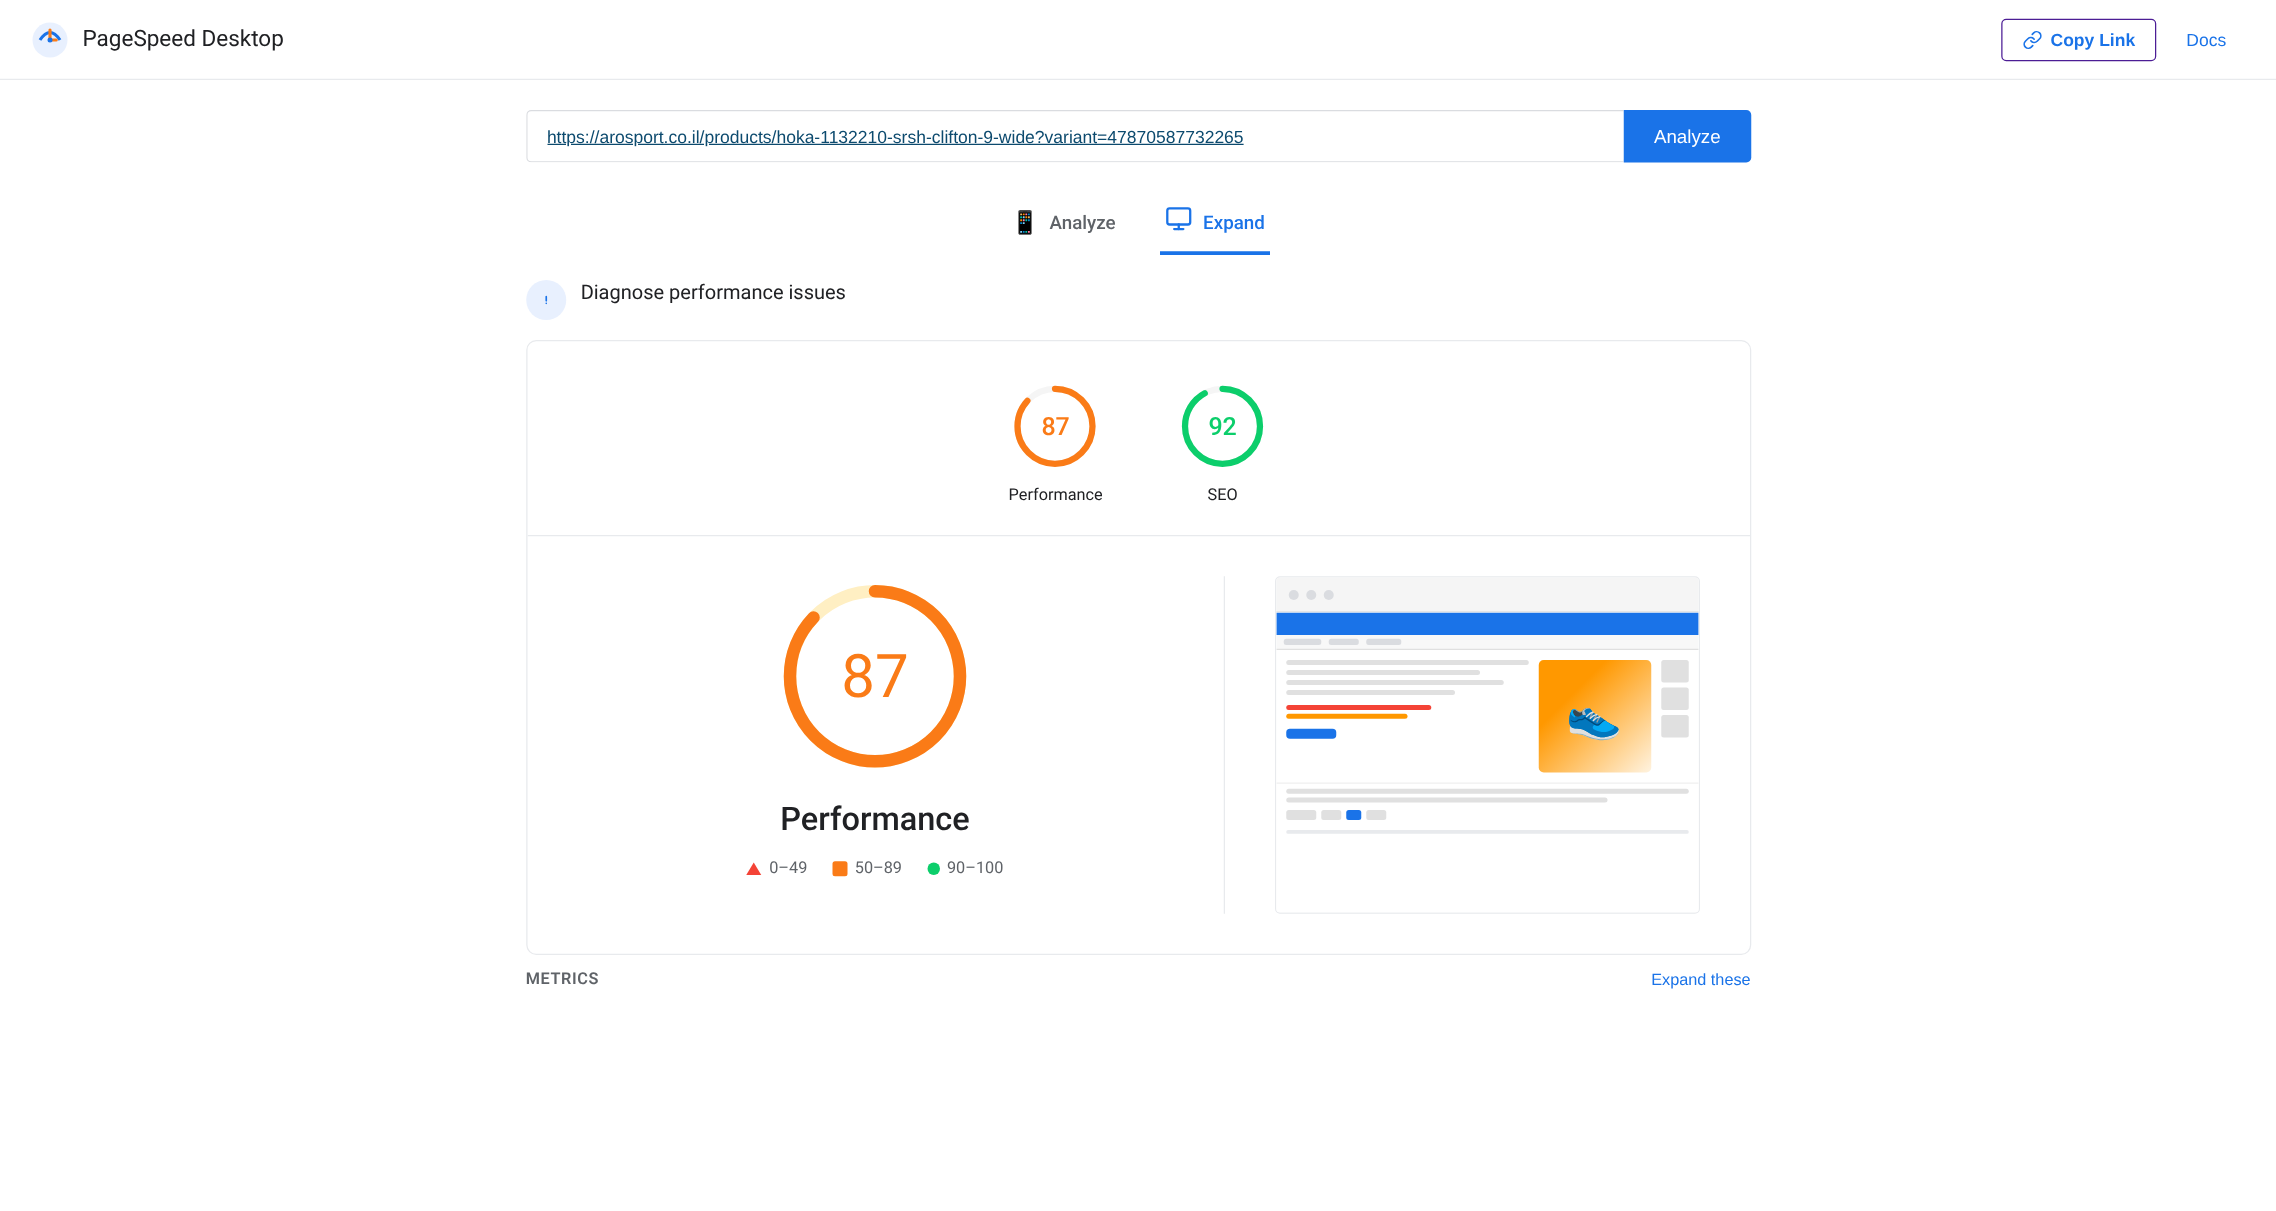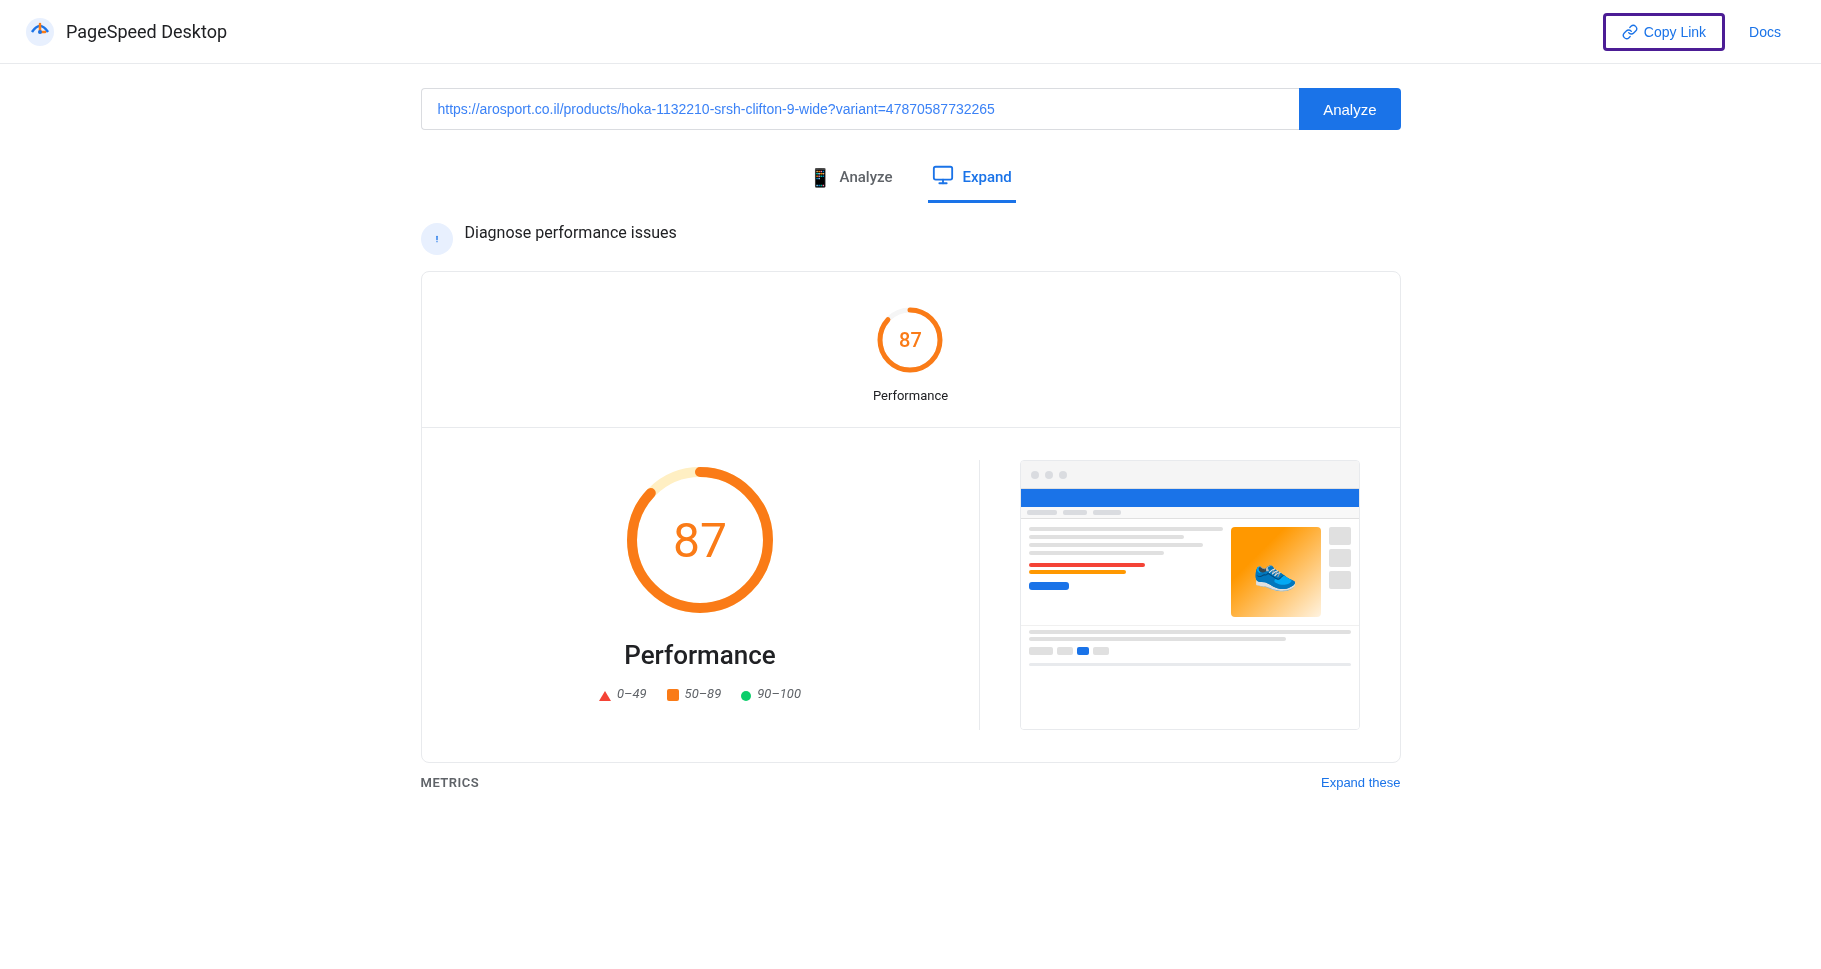--- a/index.html
+++ b/index.html
@@ -35,28 +35,28 @@
     }
     .header-right {
       display: flex;
       align-items: center;
       gap: 8px;
     }
     .copy-link-btn {
       display: flex;
       align-items: center;
       gap: 6px;
-      border: 3px solid #4c1d95;
+      border: 1px solid #4c1d95;
       border-radius: 4px;
       padding: 8px 16px;
       background: #fff;
       color: #1a73e8;
       font-size: 14px;
       cursor: pointer;
-      font-weight: 400;
+      font-weight: 700;
     }
     .docs-btn {
       border: none;
       background: none;
       color: #1a73e8;
       font-size: 14px;
       cursor: pointer;
       font-weight: 500;
       padding: 8px 16px;
     }
@@ -72,22 +72,23 @@
       width: 980px;
       gap: 0;
     }
     .url-input {
       flex: 1;
       border: 1px solid #dadce0;
       border-right: none;
       border-radius: 4px 0 0 4px;
       padding: 12px 16px;
       font-size: 14px;
-      color: #3b82f6;
+      color: #0c4a6e;
       outline: none;
+      text-decoration: underline;
     }
     .analyze-btn {
       background: #1a73e8;
       color: #fff;
       border: none;
       border-radius: 0 4px 4px 0;
       padding: 12px 24px;
       font-size: 15px;
       font-weight: 500;
       cursor: pointer;
@@ -275,23 +276,22 @@
     
     .legend {
       display: flex;
       gap: 20px;
       align-items: center;
       font-size: 13px;
       color: #5f6368;
     }
     .legend-item {
       display: flex;
-      align-items: flex-end;
+      align-items: center;
       gap: 6px;
-      font-style: italic;
     }
     .legend-dot {
       width: 10px;
       height: 10px;
       border-radius: 50%;
     }
     .legend-triangle {
       width: 0;
       height: 0;
       border-left: 6px solid transparent;
@@ -431,20 +431,30 @@
           <circle class="score-circle-bg" cx="36" cy="36" r="30"></circle>
           <circle class="score-circle-fill-orange" cx="36" cy="36" r="30" stroke-dasharray="163.4 188.5" stroke-dashoffset="0"></circle>
         </svg>
         <span class="score-number orange">87</span>
       </div>
       <span class="score-label">Performance</span>
     </div>
 
 
 
+    <div class="score-item">
+      <div class="score-circle">
+        <svg viewBox="0 0 72 72">
+          <circle class="score-circle-bg" cx="36" cy="36" r="30"></circle>
+          <circle class="score-circle-fill-green" cx="36" cy="36" r="30" stroke-dasharray="173.4 188.5" stroke-dashoffset="0"></circle>
+        </svg>
+        <span class="score-number green">92</span>
+      </div>
+      <span class="score-label">SEO</span>
+    </div>
   </div>
 
   <div class="detail-section">
 
     <div class="detail-left">
       <div class="big-score-circle">
         <svg viewBox="0 0 160 160">
           <circle class="big-score-bg" cx="80" cy="80" r="68"></circle>
           <circle class="big-score-fill" cx="80" cy="80" r="68" stroke-dasharray="371.7 427.3" stroke-dashoffset="0"></circle>
         </svg>

